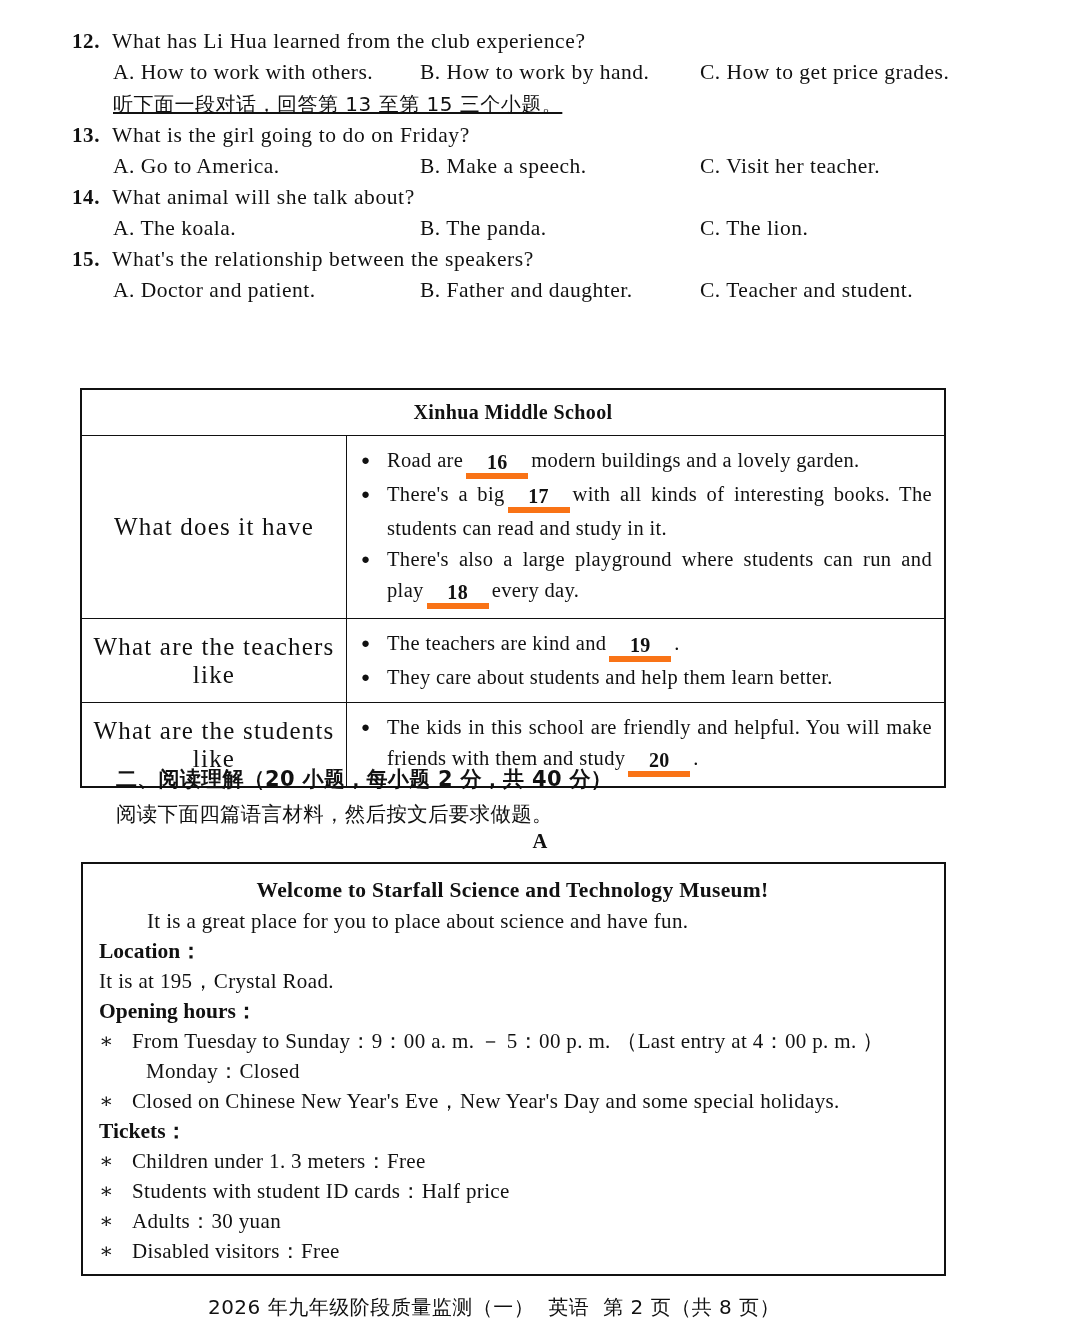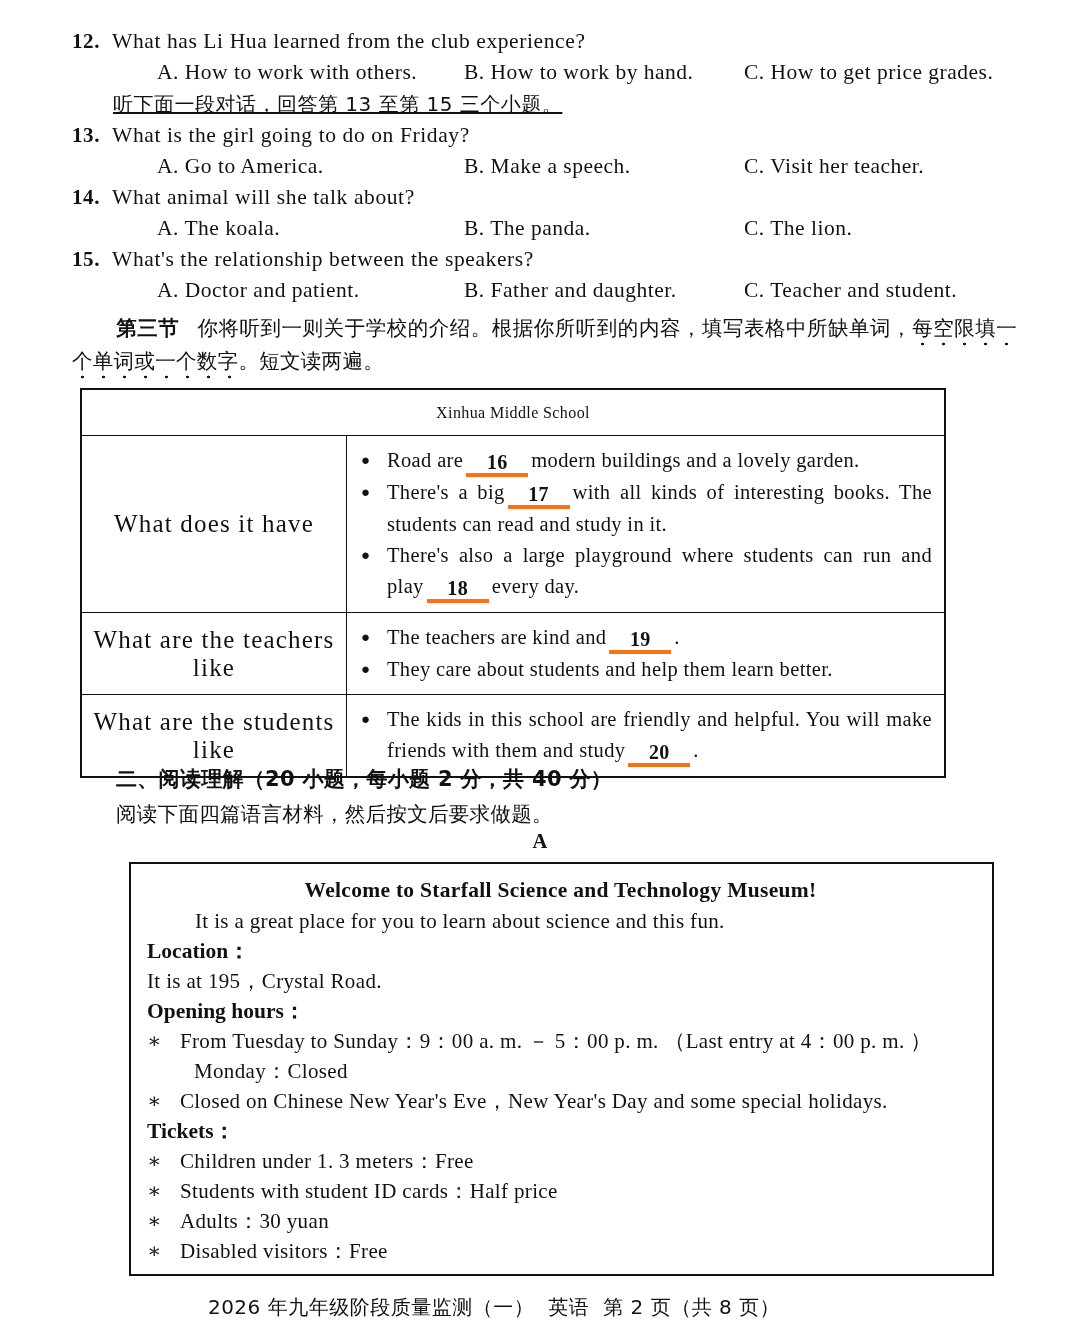--- a/index.html
+++ b/index.html
@@ -48,21 +48,20 @@
   .opt-line {
     position: relative;
     height: 31px;
     font-size: 21.5px;
     line-height: 31px;
     letter-spacing: 0.5px;
   }
   .opt {
     position: absolute;
     white-space: nowrap;
-    margin-left: 44px;
   }
   .opt.a { left: 41px; }
   .opt.b { left: 348px; }
   .opt.c { left: 628px; }
 
   .cn-inline {
     font-family: "DejaVu Sans", sans-serif;
     font-size: 20px;
     line-height: 32px;
     padding-left: 41px;
@@ -99,22 +98,22 @@
   .ltable {
     position: absolute;
     left: 80px;
     top: 388px;
     width: 866px;
     border: 2px solid #111;
     box-sizing: border-box;
   }
   .ltable .thead {
     text-align: center;
-    font-weight: normal;
-    font-size: 16px;
+    font-weight: bold;
+    font-size: 20px;
     line-height: 21px;
     padding: 12px 0 12px 0;
     border-bottom: 1.6px solid #111;
     letter-spacing: 0.4px;
   }
   .ltable .trow {
     display: flex;
     border-bottom: 1.6px solid #111;
   }
   .ltable .trow:last-child { border-bottom: none; }
@@ -148,21 +147,21 @@
     line-height: 31px;
   }
   .bullet-item .btxt {
     flex: 1 1 auto;
     text-align: justify;
     text-justify: inter-word;
   }
   .blank {
     display: inline-block;
     min-width: 62px;
-    border-bottom: 4px solid #f97316;
+    border-bottom: 6px solid #f97316;
     text-align: center;
     font-weight: bold;
     font-size: 20px;
     line-height: 22px;
     margin: 0 3px;
     vertical-align: -2px;
   }
 
   
   .read-head {
@@ -199,21 +198,20 @@
   
   .pbox {
     position: absolute;
     left: 81px;
     top: 862px;
     width: 865px;
     height: 414px;
     border: 2px solid #111;
     box-sizing: border-box;
     padding: 10px 18px 16px 16px;
-    margin-left: 48px;
   }
   .pbox .ptitle {
     text-align: center;
     font-weight: bold;
     font-size: 21.5px;
     line-height: 32px;
     letter-spacing: 0.3px;
   }
   .pbox .pline {
     font-size: 21px;
@@ -300,23 +298,20 @@
       <span class="q-num">15.</span>
       <span class="q-text">What's the relationship between the speakers?</span>
     </div>
     <div class="opt-line">
       <span class="opt a">A. Doctor and patient.</span>
       <span class="opt b">B. Father and daughter.</span>
       <span class="opt c">C. Teacher and student.</span>
     </div>
   </div>
 
-  <div class="sec3">
-    <span class="indent"></span><span class="label">第三节</span><span class="gap"></span><span>你将听到一则关于学校的介绍。根据你所听到的内容，填写表格中所缺单词，</span><span class="dotted">每空限填一个单词或一个数字</span><span>。短文读两遍。</span>
-  </div>
 
   <div class="ltable">
     <div class="thead">Xinhua Middle School</div>
 
     <div class="trow">
       <div class="tq">What does it have</div>
       <div class="ta">
         <div class="bullet-item">
           <span class="dot">●</span>
           <span class="btxt"><span>Road are</span><span class="blank">16</span><span>modern buildings and a lovely garden.</span></span>
@@ -358,21 +353,21 @@
   </div>
 
   <div class="read-head">二、阅读理解（20 小题，每小题 2 分，共 40 分）</div>
   <div class="read-sub">
     <span class="indent"></span><span>阅读下面四篇语言材料，然后按文后要求做题。</span>
   </div>
   <div class="passage-letter">A</div>
 
   <div class="pbox">
     <div class="ptitle">Welcome to Starfall Science and Technology Museum!</div>
-    <div class="pline indent">It is a great place for you to learn about science and this fun.</div>
+    <div class="pline indent">It is a great place for you to place about science and have fun.</div>
 
     <div class="phead">Location：</div>
     <div class="pline">It is at 195，Crystal Road.</div>
 
     <div class="phead">Opening hours：</div>
     <div class="star-item">
       <span class="star">∗</span>
       <span>From Tuesday to Sunday：9：00 a. m. － 5：00 p. m. （Last entry at 4：00 p. m. ）</span>
     </div>
     <div class="sub-line">Monday：Closed</div>

